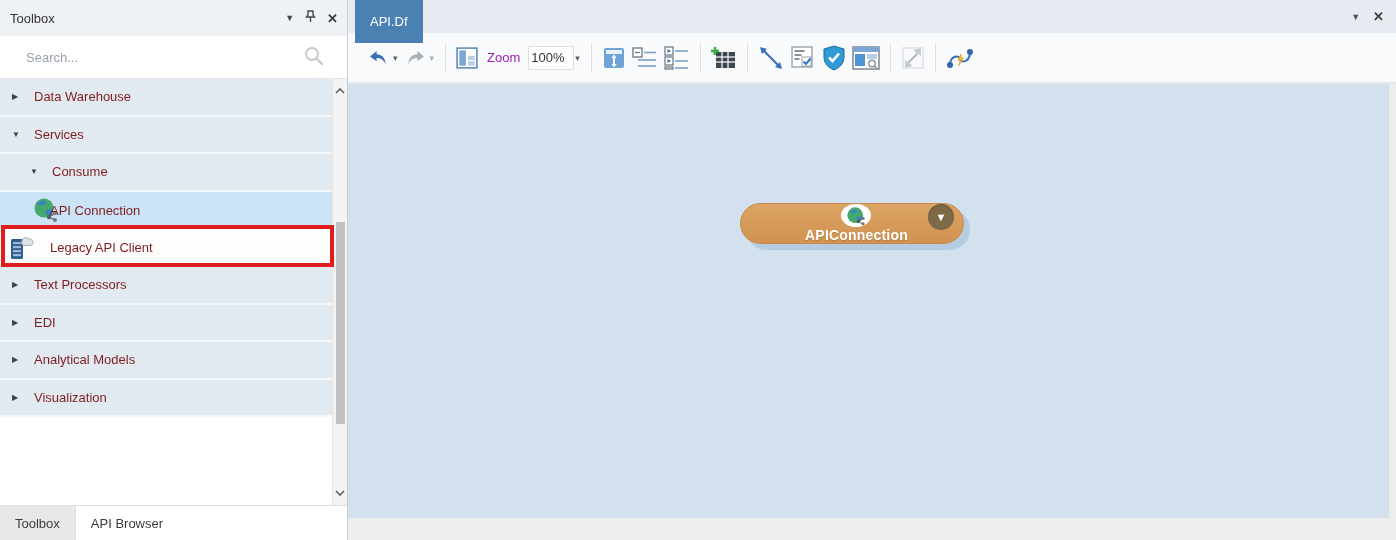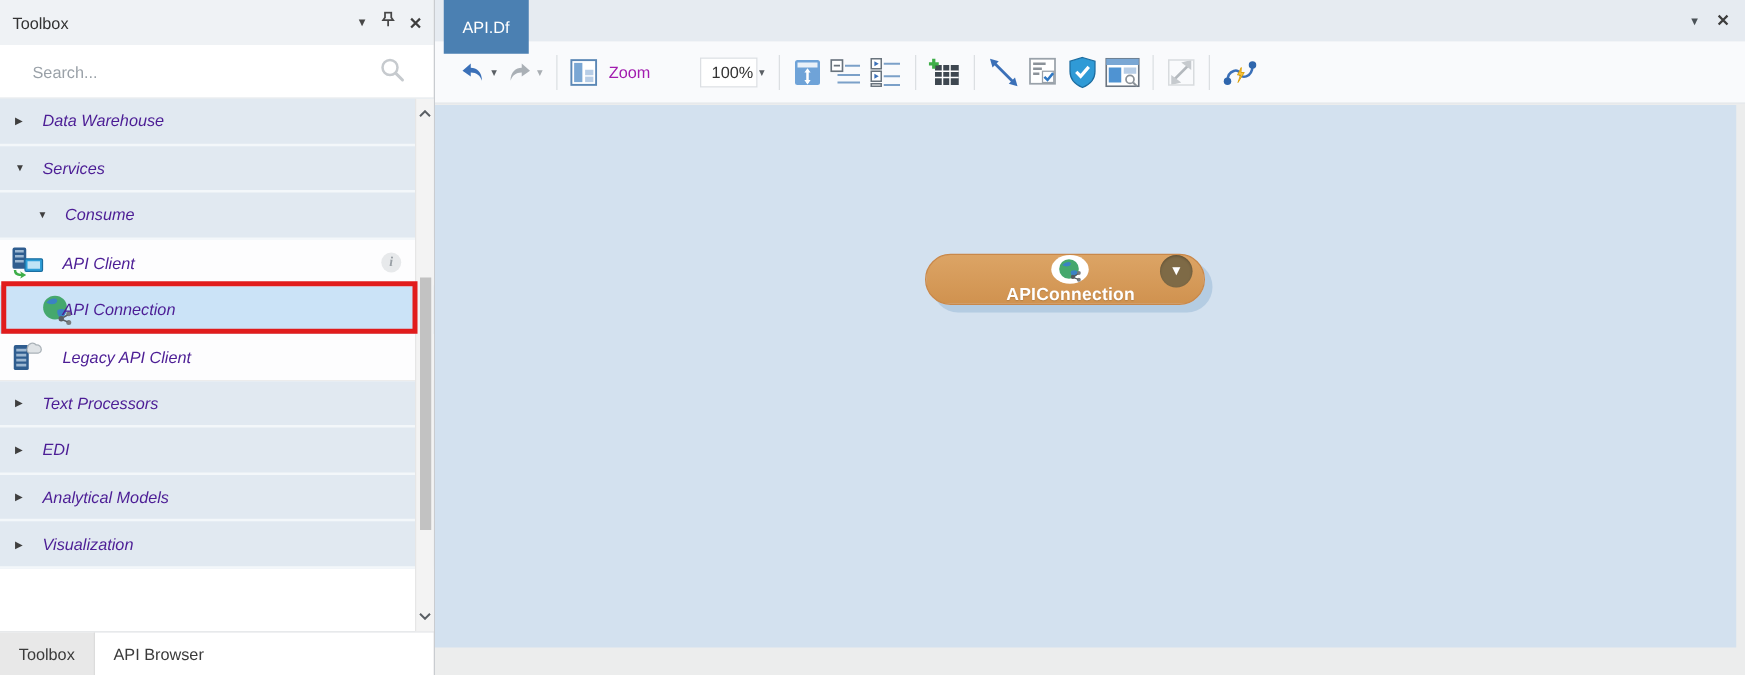--- a/index.html
+++ b/index.html
@@ -21,21 +21,21 @@
   .tb-search input::placeholder { color:#9aa1a8; }
   .search-glyph { position:absolute; right:22px; top:9px; }
 
   .tb-rows { position:absolute; top:79px; left:0; width:347px; }
   .row { height:37.6px; display:flex; align-items:center; position:relative; }
   .row.cat { background:#e1e9f1; border-bottom:2px solid #f3f7fa; }
   .row.item { background:#fdfdfe; border-bottom:1px solid #ececec; }
   .row.item.sel { background:#cbe3f7; border-bottom:1px solid #cbe3f7;padding-left:24px; }
   .chev { width:10px; margin-left:12px; font-size:8px; color:#3f3f3f; }
   .row.l2 .chev { margin-left:30px; }
-  .lbl { font-size:13px; color:#4c1d95; margin-left:12px;font-style:italic; }
+  .lbl { font-size:13px; color:#7f1d1d; margin-left:12px; }
   .row.item .lbl { margin-left:0; position:absolute; left:50px; }
   .tbicon { width:30px; height:28px; margin-left:7px; display:flex; align-items:center; justify-content:center; }
   .info-badge { position:absolute; right:26px; width:16px; height:16px; border-radius:50%;
     background:#e7e9eb; color:#9aa0a6; font-size:11px; font-style:italic; font-weight:bold;
     display:flex; align-items:center; justify-content:center; font-family:"Liberation Serif", serif; }
 
   #red-annotation { position:absolute; left:1px; top:225px; width:333px; height:42px;
     border:4px solid #e11c1c; z-index:30; pointer-events:none; }
 
   
@@ -62,21 +62,21 @@
   .tabbar-close { font-size:13px; font-weight:bold; color:#3d3d3d; }
 
   .toolbar { height:50px; background:#f9fafc; border-bottom:1px solid #e2e5e8;
     display:flex; align-items:center; padding-left:17px; }
   .tbtn { display:flex; align-items:center; justify-content:center; padding:3px; cursor:default; }
   .caret { font-size:9px; color:#5a5f64; margin:0 4px 0 1px; }
   .caret.dis { color:#a9aeb3; }
   .tsep { width:1px; height:28px; background:#dcdfe2; margin:0 7px; }
   .zoom-label { font-size:13px; color:#a21caf; margin:0 8px 0 6px; }
   .zoom-field { width:46px; height:24px; background:#fff; border:1px solid #dcdfe3; font-size:13px;
-    color:#333; display:flex; align-items:center; padding-left:8px;margin-left:32px; }
+    color:#333; display:flex; align-items:center; padding-left:2px; }
 
   .canvas { position:absolute; top:84px; left:0; right:7px; bottom:22px; background:#d3e1ef; }
 
   
   .api-node { position:absolute; left:392px; top:119px; width:224px; height:41px;
     border-radius:21px; background:linear-gradient(#dca465,#d0924f); border:1px solid #c9884a;
     box-shadow:6px 6px 0 rgba(170,196,221,0.75); display:flex; align-items:center;flex-direction:column; }
   .node-icon-circle { width:30px; height:30px; border-radius:50%; background:#fff; margin-left:7px;
     display:flex; align-items:center; justify-content:center; }
   .node-label { color:#fff; font-size:14px; font-weight:bold; margin-left:9px; letter-spacing:.2px;
@@ -124,35 +124,20 @@
     <div class="row cat l1">
       <span class="chev">▼</span>
       <span class="lbl">Services</span>
     </div>
 
     <div class="row cat l2">
       <span class="chev">▼</span>
       <span class="lbl">Consume</span>
     </div>
 
-    <div class="row item">
-      <span class="tbicon">
-        <svg width="28" height="26" viewBox="0 0 28 26">
-          <rect x="2" y="1" width="11" height="17" rx="1.5" fill="#2f5d8f"></rect>
-          <rect x="4" y="3" width="7" height="2" fill="#9db8d2"></rect>
-            <rect x="4" y="7" width="7" height="2" fill="#9db8d2"></rect>
-            <rect x="4" y="11" width="7" height="2" fill="#9db8d2"></rect>
-          <path d="M3 19 q0 5 6 5 l-1 2 5-3-5-3 1 2 q-4 0-4-3z" fill="#3fae49"></path>
-          <rect x="12" y="10" width="14" height="10" rx="1" fill="#2e9fd8" stroke="#1b6ea0"></rect>
-          <rect x="14" y="12" width="10" height="6" fill="#bfe4f6"></rect>
-        </svg>
-      </span>
-      <span class="lbl">API Client</span>
-      <span class="info-badge">i</span>
-    </div>
 
     <div class="row item sel">
       <span class="tbicon">
         <svg width="28" height="26" viewBox="0 0 28 26">
           <circle cx="12" cy="11" r="9.5" fill="#45a86d"></circle>
           <path d="M5 7 q4-4 8-3 q2 2-1 4 q-4 1-7-1z" fill="#3b82c4"></path>
           <path d="M14 13 q5-2 7 1 q-1 5-5 5 q-3-3-2-6z" fill="#3b82c4"></path>
           <circle cx="17" cy="20" r="2.2" fill="#5a5f64"></circle>
           <circle cx="23" cy="16" r="2" fill="#777c80"></circle>
           <circle cx="23" cy="23" r="2" fill="#777c80"></circle>

